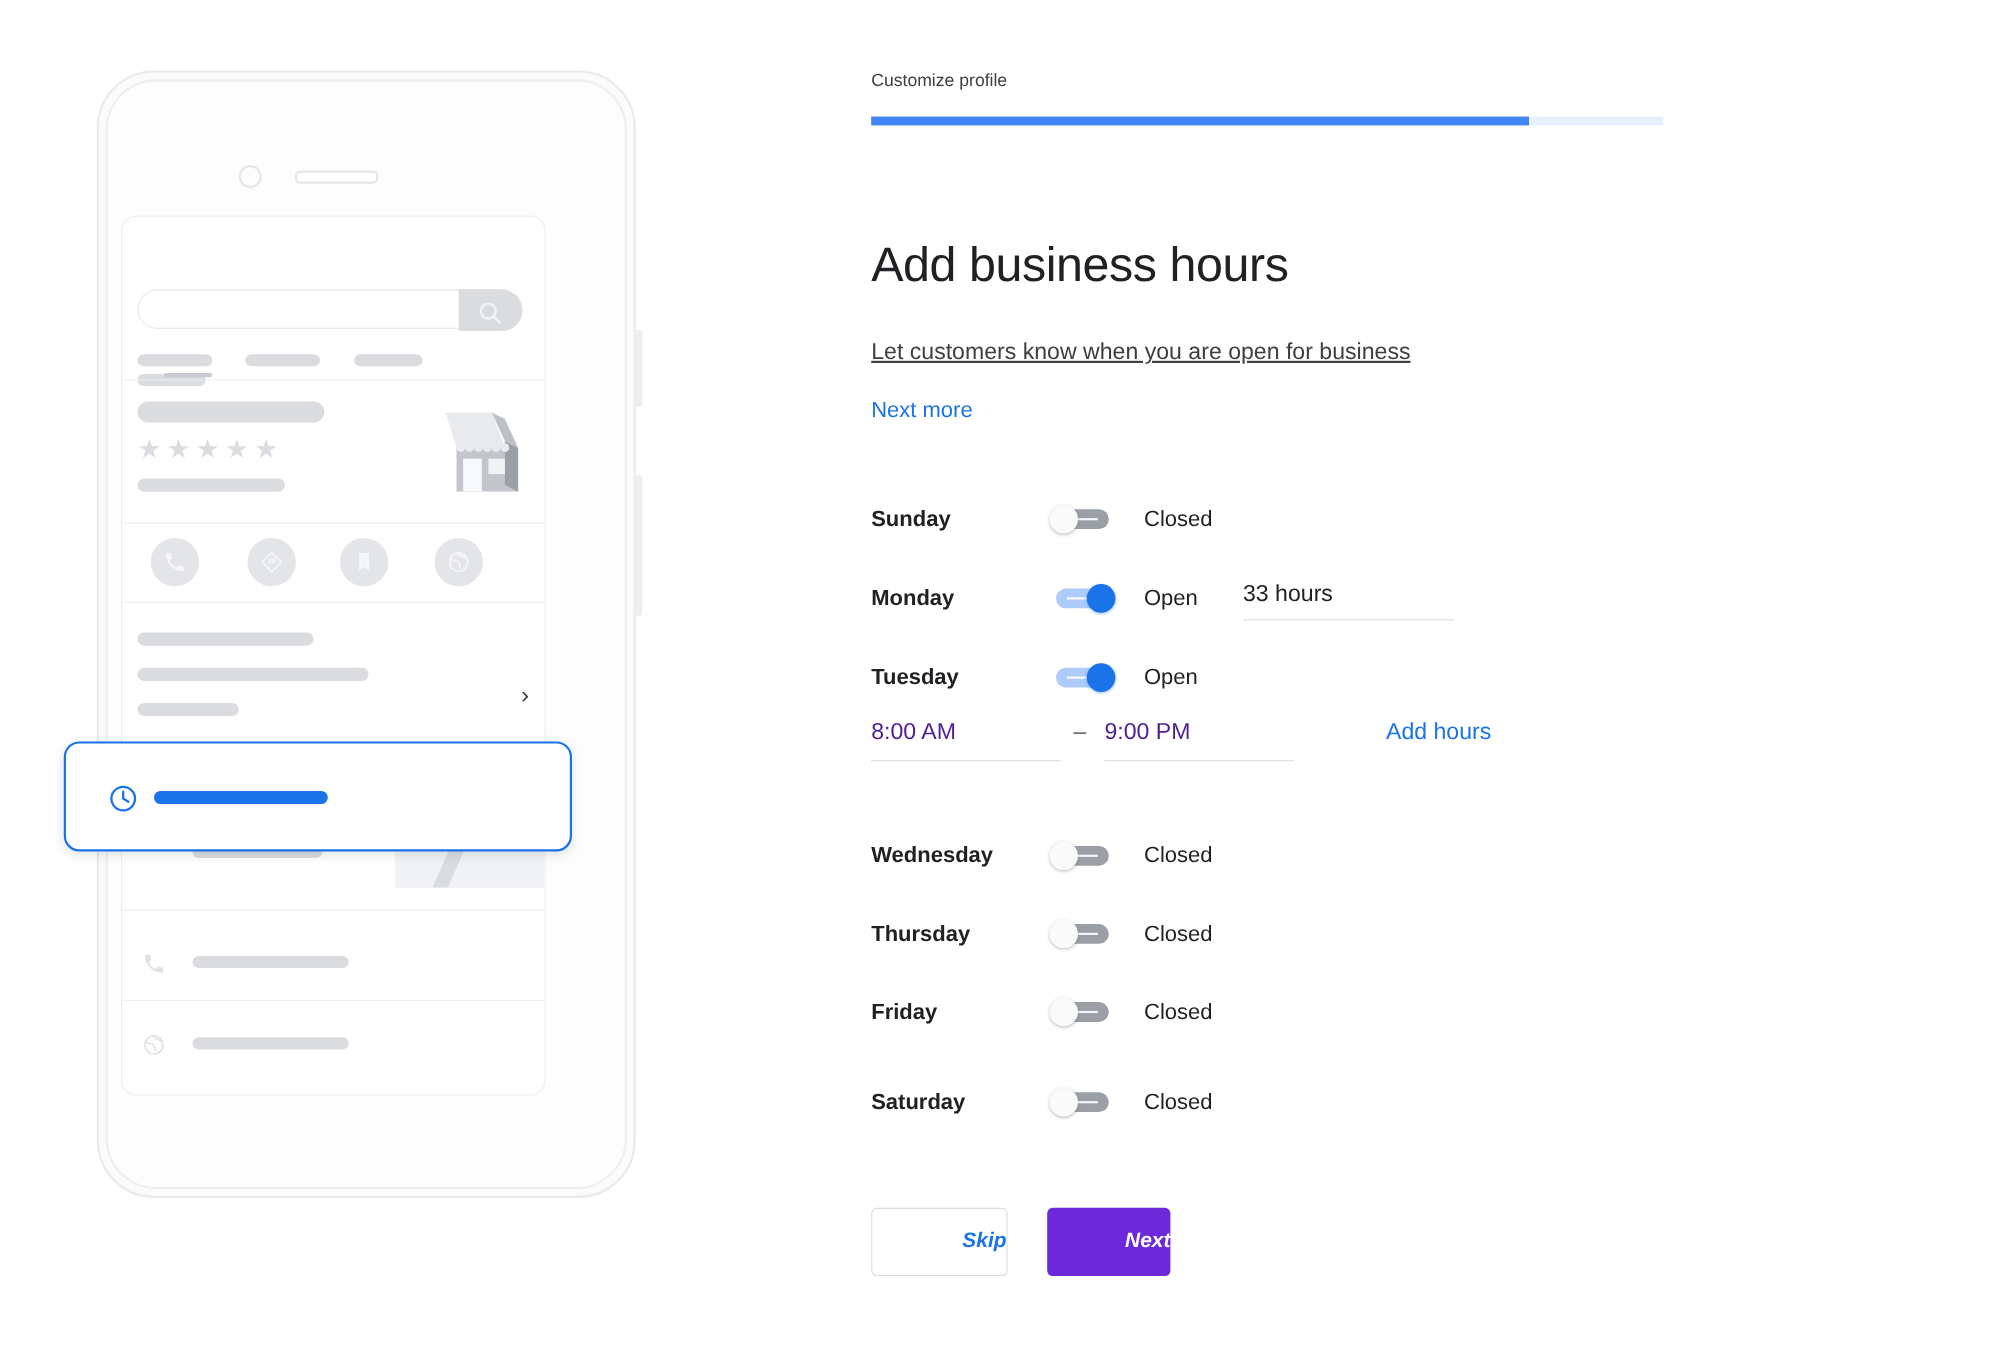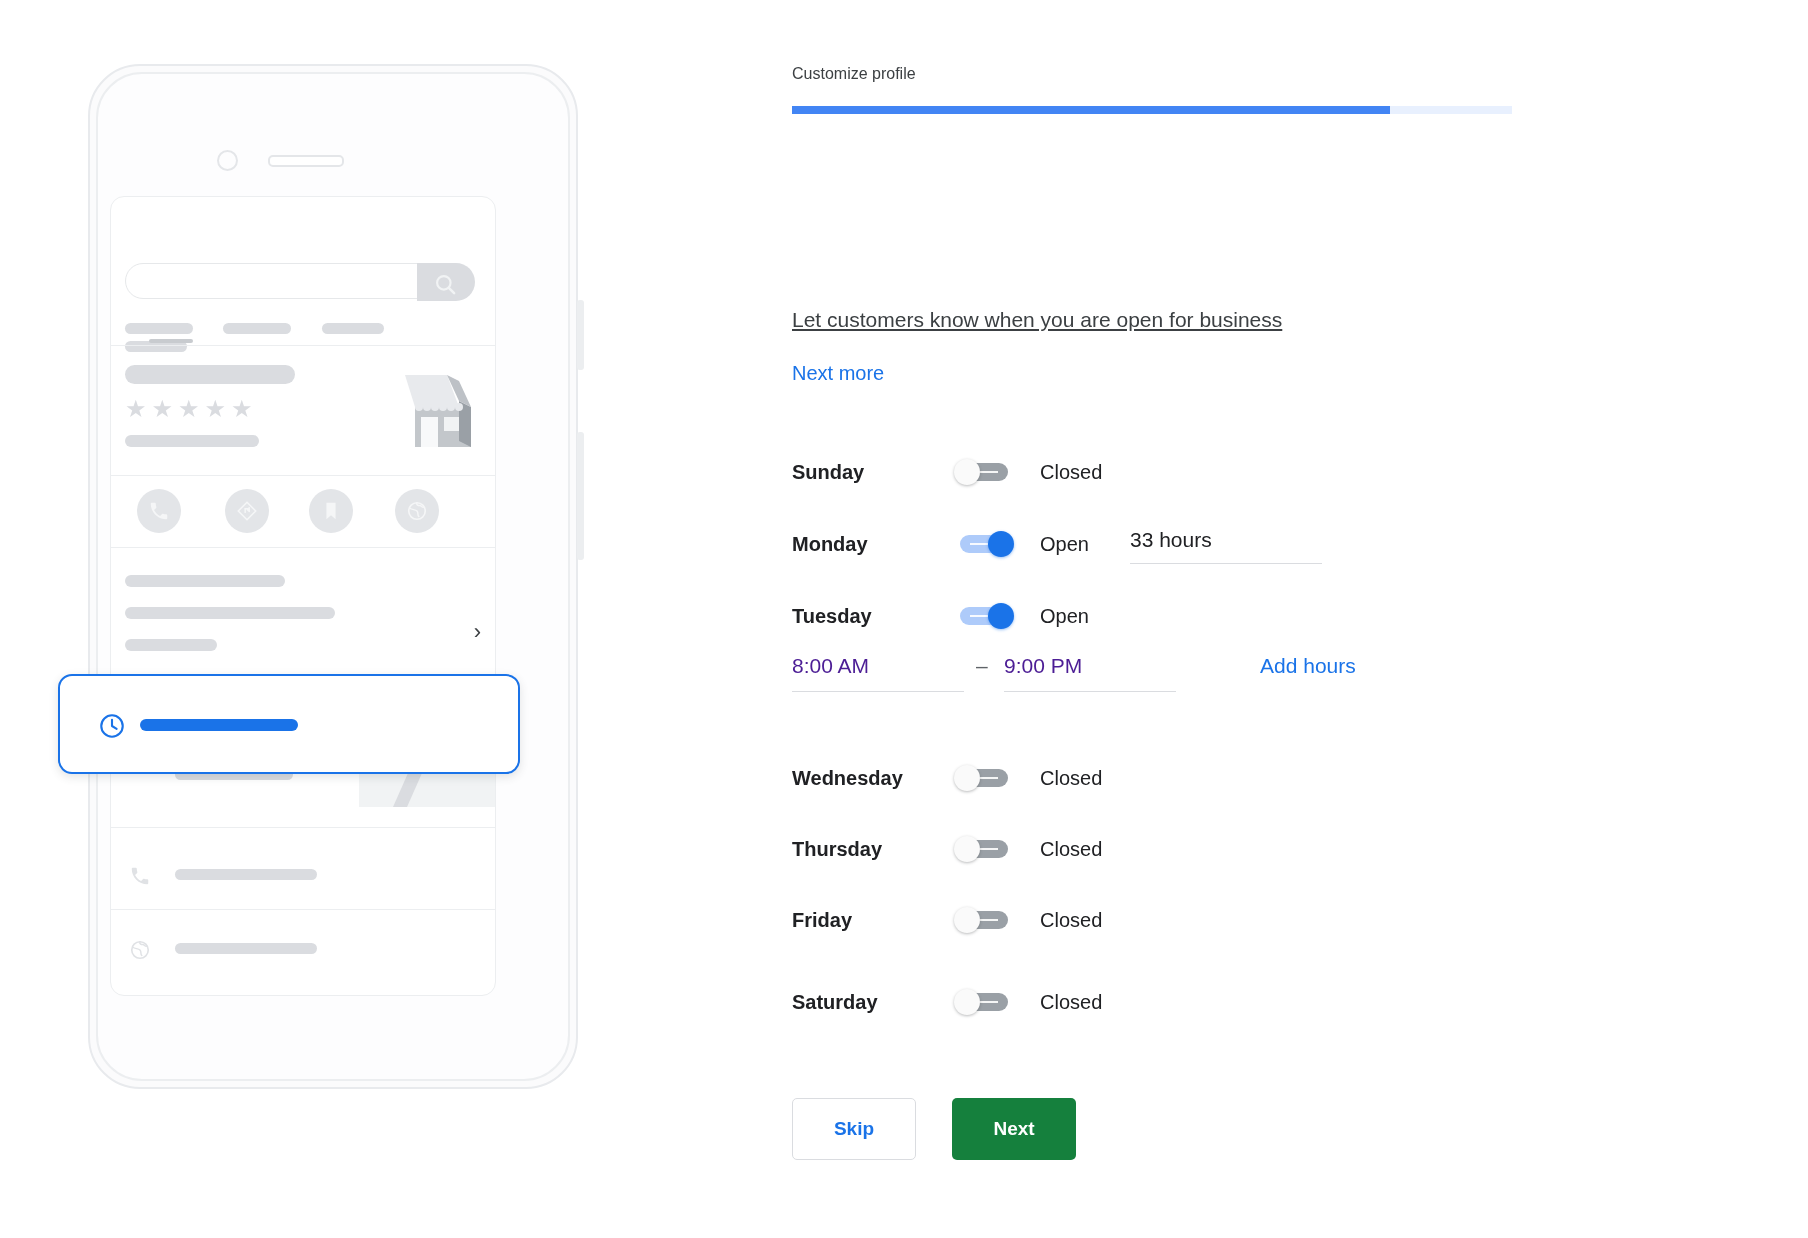--- a/index.html
+++ b/index.html
@@ -349,38 +349,39 @@
     cursor: pointer;
   }
 
   .footer-buttons { position: absolute; left: 0; top: 1098px; }
   .btn {
     display: inline-block;
     box-sizing: border-box;
     font-size: 19px;
     border-radius: 5px;
     cursor: pointer;
-    text-align: center;
+    text-align: right;
     font-family: "Liberation Sans", sans-serif;
+    font-style: italic;
   }
   .btn-skip {
     width: 124px;
     height: 62px;
     line-height: 60px;
     border: 1px solid #dadce0;
     background: #ffffff;
     color: #1a73e8;
     font-weight: bold;
   }
   .btn-next {
-    width: 124px;
+    width: 112px;
     height: 62px;
     line-height: 62px;
     border: none;
-    background: #15803d;
+    background: #6d28d9;
     color: #ffffff;
     font-weight: bold;
     margin-left: 36px;
   }
 </style>
 </head>
 <body>
 
 <div class="phone-wrap">
   <div class="phone-outer"></div>
@@ -512,20 +513,21 @@
   </div>
 </div>
 
 <div class="form">
 
   <div class="step-label">Customize profile</div>
   <div class="progress-track" style="background: rgb(232, 240, 254);">
     <div class="progress-fill" id="progress-fill" style="width: 83%; background: rgb(66, 133, 244);"></div>
   </div>
 
+  <h1 class="page-title">Add business hours</h1>
   <div class="subtitle">Let customers know when you are open for business</div>
   <a class="learn-more" href="#">Next more</a>
 
   <div class="days">
 
     <div class="day-row" style="top:0px">
       <div class="day-name">Sunday</div>
       <div class="toggle">
         <div class="track"></div>
         <div class="thumb"></div>

